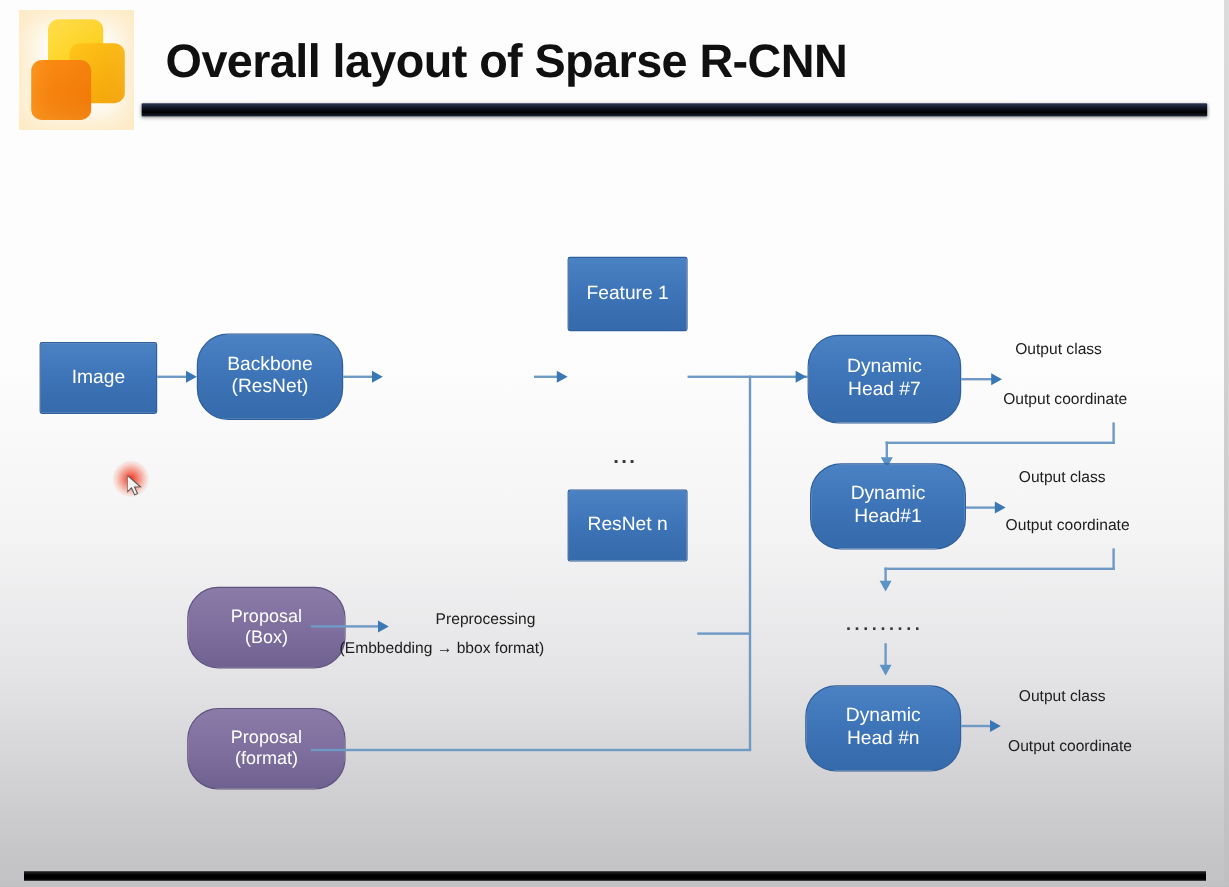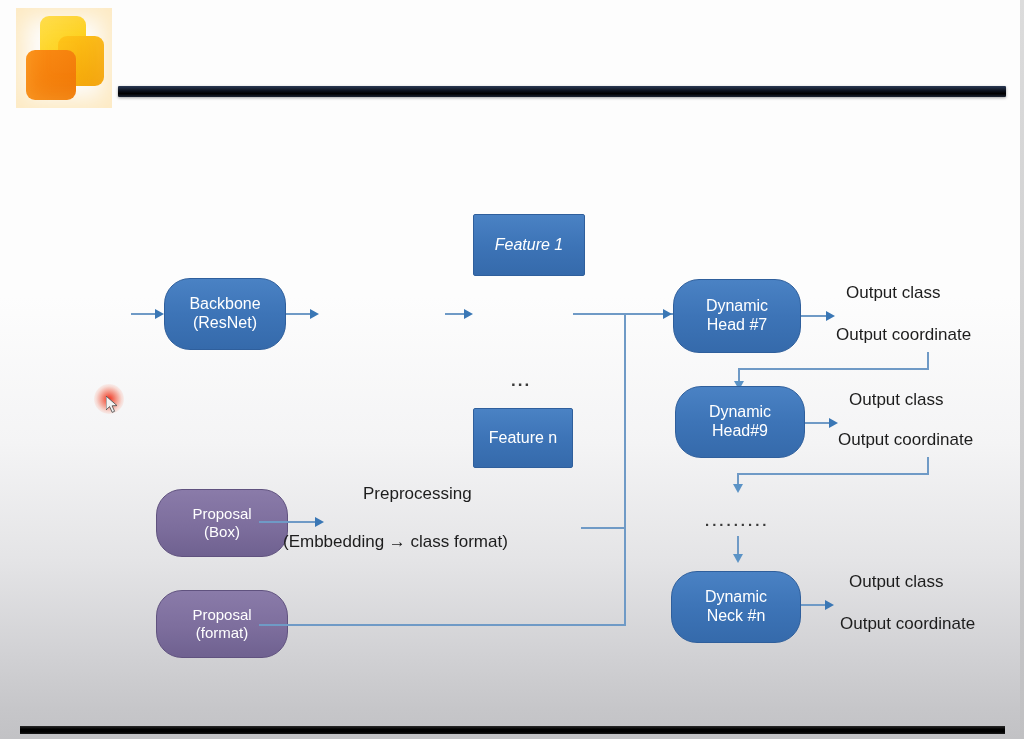--- a/index.html
+++ b/index.html
@@ -77,21 +77,21 @@
     margin-left: 29px;
   }
   .node.rect { border-radius: 2px; }
   .node.pill { border-radius: 26px; }
   .node.small { font-size: 15px; }
 
   
   .label {
     position: absolute;
     color: #1d1d1d;
-    font-size: 17px;
+    font-size: 13px;
     white-space: nowrap;
   }
   .ellipsis-h {
     position: absolute;
     color: #3a3a3a;
     font-size: 17px;
     letter-spacing: 2px;
     font-weight: 700;
   }
   .ellipsis-dots {
@@ -152,63 +152,67 @@
 
 <div id="slide">
 
   <div class="logo">
     <div class="sq sq1"></div>
     <div class="sq sq2"></div>
     <div class="sq sq3"></div>
     <div class="glow"></div>
   </div>
 
+  <div class="title">Overall layout of Sparse R-CNN</div>
   <div class="title-rule"></div>
 
+  <div class="node blue rect" style="left:33px; top:285px; width:98px; height:60px;">
+    <span>Image</span>
+  </div>
 
   <div class="conn h" style="left:131px; top:313px; width:25px;"></div>
   <div class="arrow right" style="left:155px; top:309px;"></div>
 
   <div class="node blue pill" style="left:164px; top:278px; width:122px; height:72px; flex-direction:column;">
     <span>Backbone</span>
     <span>(ResNet)</span>
   </div>
 
   <div class="conn h" style="left:286px; top:313px; width:25px;"></div>
   <div class="arrow right" style="left:310px; top:309px;"></div>
 
 
   <div class="conn h" style="left:445px; top:313px; width:26px;"></div>
   <div class="arrow right" style="left:464px; top:309px;"></div>
 
-  <div class="node blue rect" style="left:473px; top:214px; width:112px; height:62px;font-style:italic;">
+  <div class="node blue rect" style="left:473px; top:214px; width:100px; height:62px;">
     <span>Feature 1</span>
   </div>
 
 
   <div class="ellipsis-h" style="left:511px; top:371px;">...</div>
 
   <div class="node blue rect" style="left:473px; top:408px; width:100px; height:60px;">
-    <span>Feature n</span>
+    <span>ResNet n</span>
   </div>
 
   <div class="conn h" style="left:573px; top:313px; width:100px;"></div>
   <div class="arrow right" style="left:663px; top:309px;"></div>
   <div class="conn v" style="left:624px; top:313px; height:312px;"></div>
 
   <div class="node purple pill small" style="left:127px; top:489px; width:132px; height:68px; flex-direction:column;">
     <span>Proposal</span>
     <span>(Box)</span>
   </div>
 
   <div class="conn h" style="left:259px; top:521px; width:58px;"></div>
   <div class="arrow right" style="left:315px; top:517px;"></div>
 
-  <div class="label" style="left:363px; top:484px;">Preprocessing</div>
-  <div class="label" style="left:283px; top:532px;">(Embbedding → class format)</div>
+  <div class="label" style="left:363px; top:508px;">Preprocessing</div>
+  <div class="label" style="left:283px; top:532px;">(Embbedding → bbox format)</div>
 
   <div class="conn h" style="left:581px; top:527px; width:44px;"></div>
 
   <div class="node purple pill small" style="left:127px; top:590px; width:132px; height:68px; flex-direction:column;">
     <span>Proposal</span>
     <span>(format)</span>
   </div>
 
   <div class="conn h" style="left:259px; top:624px; width:367px;"></div>
 
@@ -223,42 +227,42 @@
   <div class="label" style="left:846px; top:283px;">Output class</div>
   <div class="label" style="left:836px; top:325px;">Output coordinate</div>
 
   <div class="conn v" style="left:927px; top:352px; height:18px;"></div>
   <div class="conn h" style="left:738px; top:368px; width:191px;"></div>
   <div class="conn v" style="left:738px; top:368px; height:16px;"></div>
   <div class="arrow down" style="left:734px; top:381px;"></div>
 
   <div class="node blue pill" style="left:675px; top:386px; width:130px; height:72px; flex-direction:column;">
     <span>Dynamic</span>
-    <span>Head#9</span>
+    <span>Head#1</span>
   </div>
 
   <div class="conn h" style="left:805px; top:422px; width:27px;"></div>
   <div class="arrow right" style="left:829px; top:418px;"></div>
 
   <div class="label" style="left:849px; top:390px;">Output class</div>
   <div class="label" style="left:838px; top:430px;">Output coordinate</div>
 
   <div class="conn v" style="left:927px; top:457px; height:18px;"></div>
   <div class="conn h" style="left:737px; top:473px; width:192px;"></div>
   <div class="conn v" style="left:737px; top:473px; height:14px;"></div>
   <div class="arrow down" style="left:733px; top:484px;"></div>
 
   <div class="ellipsis-dots" style="left:705px; top:512px;">.........</div>
 
   <div class="conn v" style="left:737px; top:536px; height:22px;"></div>
   <div class="arrow down" style="left:733px; top:554px;"></div>
 
   <div class="node blue pill" style="left:671px; top:571px; width:130px; height:72px; flex-direction:column;">
     <span>Dynamic</span>
-    <span>Neck #n</span>
+    <span>Head #n</span>
   </div>
 
   <div class="conn h" style="left:801px; top:604px; width:27px;"></div>
   <div class="arrow right" style="left:825px; top:600px;"></div>
 
   <div class="label" style="left:849px; top:572px;">Output class</div>
   <div class="label" style="left:840px; top:614px;">Output coordinate</div>
 
   <div class="click-glow" style="left:94px; top:384px;"></div>
   <svg class="cursor-arrow" style="left:106px; top:396px;" viewBox="0 0 13 18">

